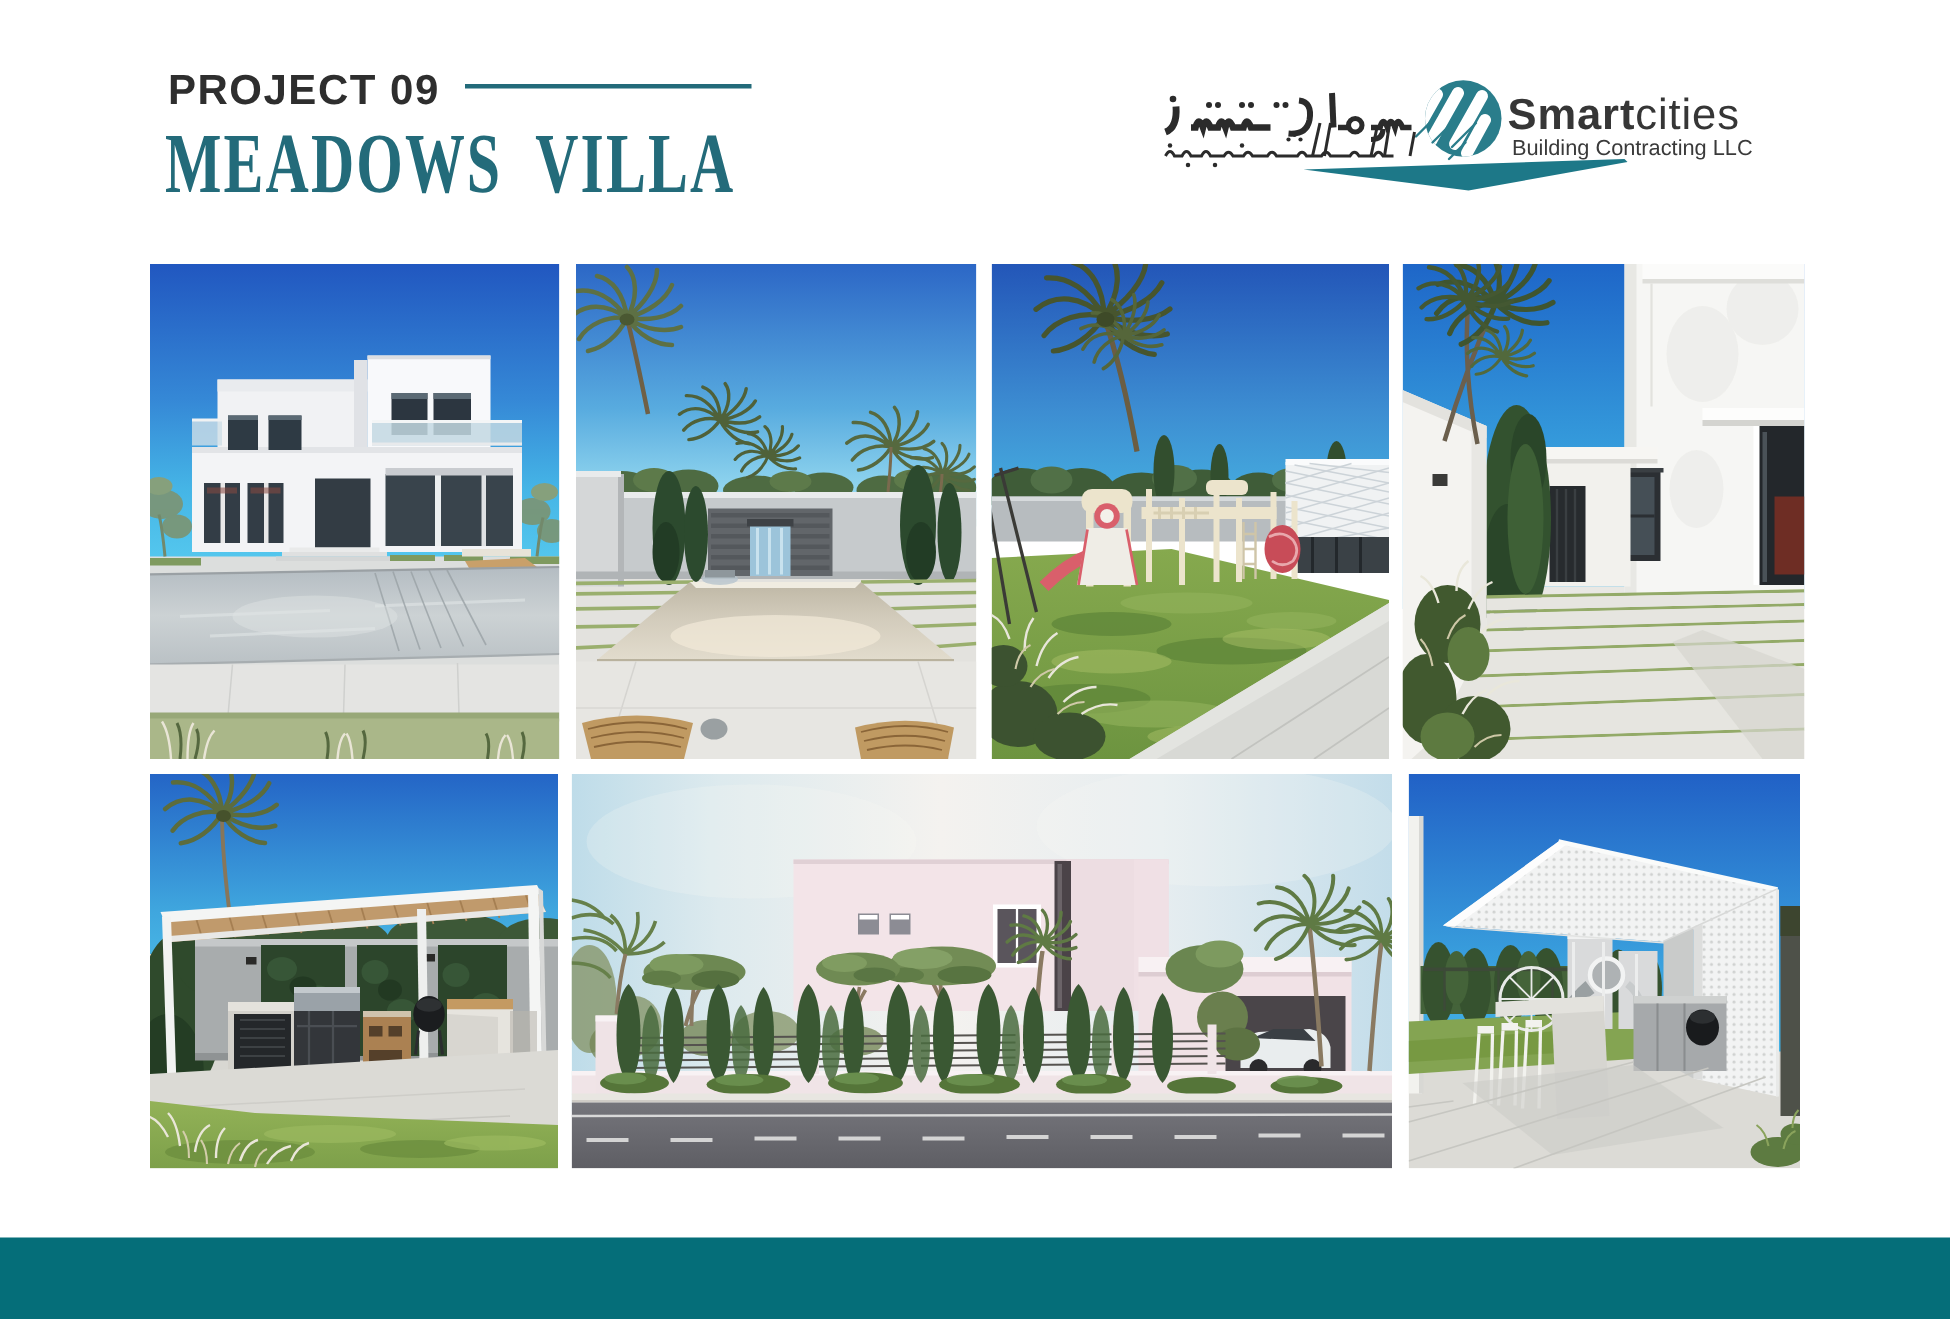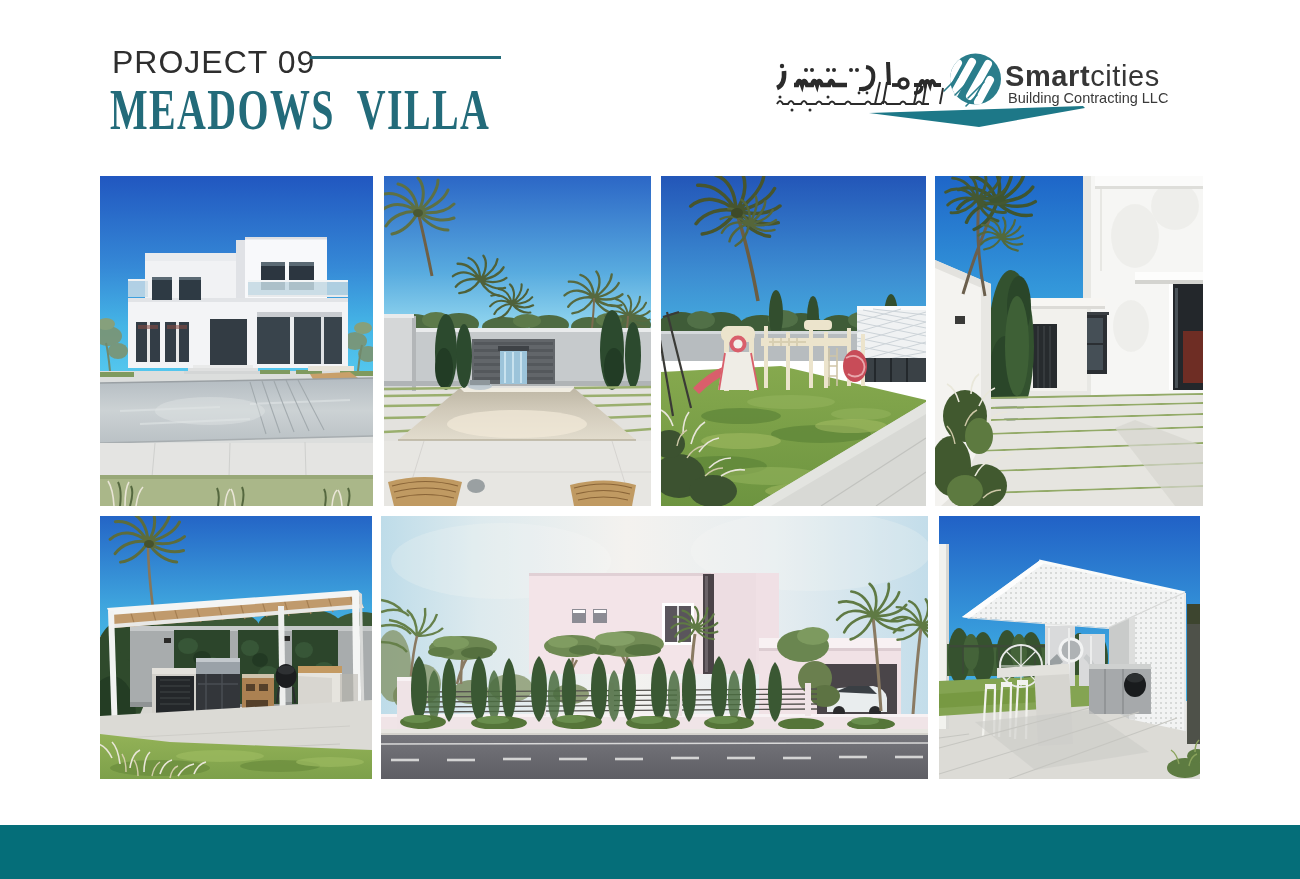--- a/index.html
+++ b/index.html
@@ -1,19 +1,19 @@
 <!DOCTYPE html>
 <html><head>
 <meta charset="utf-8">
 <style>
   html,body{margin:0;padding:0}
   body{width:1300px;height:879px;position:relative;font-family:"Liberation Sans",sans-serif;background:#ffffff;overflow:hidden}
   .tile{position:absolute;overflow:hidden}
   svg{display:block}
-  #proj{position:absolute;left:112px;top:44px;font-weight:normal;font-size:32px;letter-spacing:1px;color:#2e2e2e}
+  #proj{position:absolute;left:112px;top:44px;font-weight:bold;font-size:28px;letter-spacing:1px;color:#2e2e2e}
   #hline{position:absolute;left:310px;top:56px;width:191px;height:3px;background:#236b7a}
   #title{position:absolute;left:110px;top:77px;font-family:"Liberation Serif",serif;font-size:57px;font-weight:bold;letter-spacing:2px;color:#236b7a;transform:scaleX(0.70);transform-origin:0 0;white-space:nowrap}
   #footbar{position:absolute;left:0;top:825px;width:1300px;height:54px;background:#056e79}
 </style>
 </head>
 <body>
   <svg width="0" height="0" style="position:absolute">
     <defs>
       <g id="ph">
         <path fill="none" d="M0,0 c-14,-10 -28,-10 -38,0 M0,0 c-12,-2 -26,4 -32,14 M0,0 c-10,-14 -22,-20 -34,-18 M0,0 c-2,-16 -10,-26 -20,-28 M0,0 c8,-14 6,-28 0,-34 M0,0 c12,-10 20,-22 20,-32 M0,0 c14,-4 26,-12 30,-22 M0,0 c14,2 28,0 36,-8 M0,0 c12,8 26,10 36,6 M0,0 c8,12 20,18 30,18 M0,0 c-6,12 -16,20 -26,22"></path>

